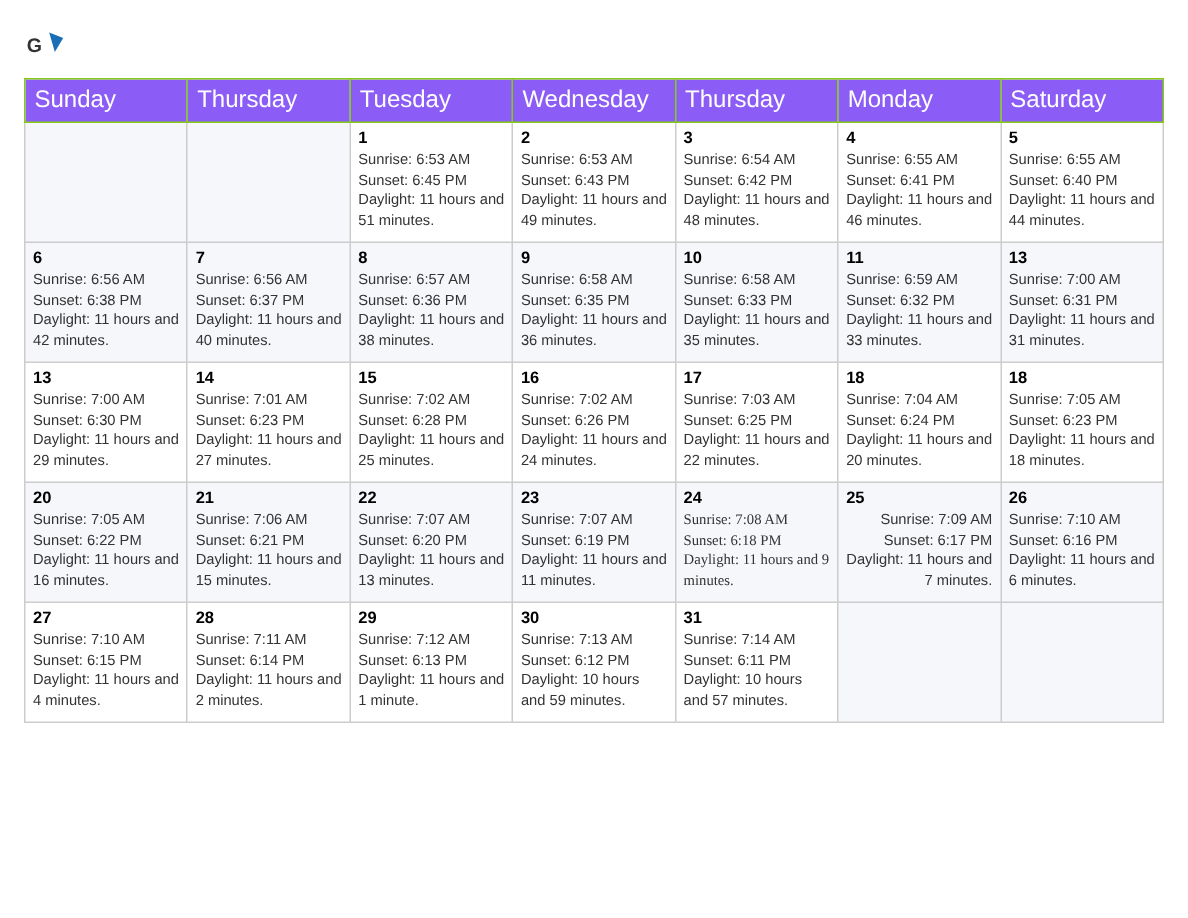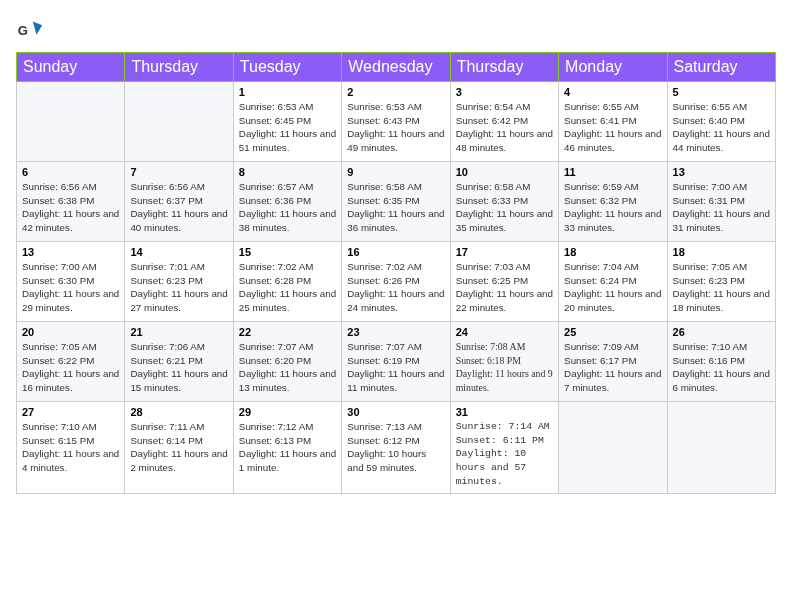--- a/index.html
+++ b/index.html
@@ -268,21 +268,21 @@
 Daylight: 11 hours and 11 minutes.</div>
         </td>
         <td>
           <span class="day-num">24</span>
           <div class="day-detail" style="white-space: pre-line; font-family: Liberation Serif, serif;">Sunrise: 7:08 AM
 Sunset: 6:18 PM
 Daylight: 11 hours and 9 minutes.</div>
         </td>
         <td>
           <span class="day-num">25</span>
-          <div class="day-detail" style="white-space: pre-line;">Sunrise: 7:09 AM
+          <div class="day-detail" style="white-space: pre-line; text-align: right;">Sunrise: 7:09 AM
 Sunset: 6:17 PM
 Daylight: 11 hours and 7 minutes.</div>
         </td>
         <td>
           <span class="day-num">26</span>
           <div class="day-detail" style="white-space: pre-line;">Sunrise: 7:10 AM
 Sunset: 6:16 PM
 Daylight: 11 hours and 6 minutes.</div>
         </td>
       </tr>
@@ -306,21 +306,21 @@
 Daylight: 11 hours and 1 minute.</div>
         </td>
         <td>
           <span class="day-num">30</span>
           <div class="day-detail" style="white-space: pre-line;">Sunrise: 7:13 AM
 Sunset: 6:12 PM
 Daylight: 10 hours and 59 minutes.</div>
         </td>
         <td>
           <span class="day-num">31</span>
-          <div class="day-detail" style="white-space: pre-line; font-family: Liberation Mono, monospace;">Sunrise: 7:14 AM
+          <div class="day-detail" style="white-space: pre-line;">Sunrise: 7:14 AM
 Sunset: 6:11 PM
 Daylight: 10 hours and 57 minutes.</div>
         </td>
         <td class="empty"></td>
         <td class="empty"></td>
       </tr>
     </tbody>
 </table>
 
 </body></html>

